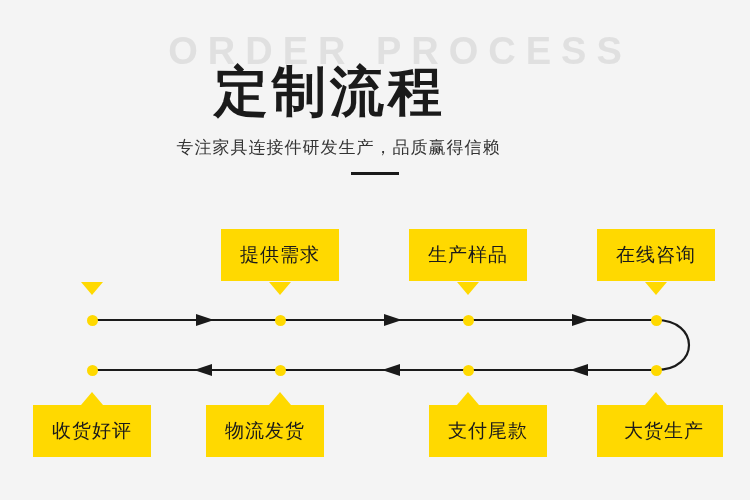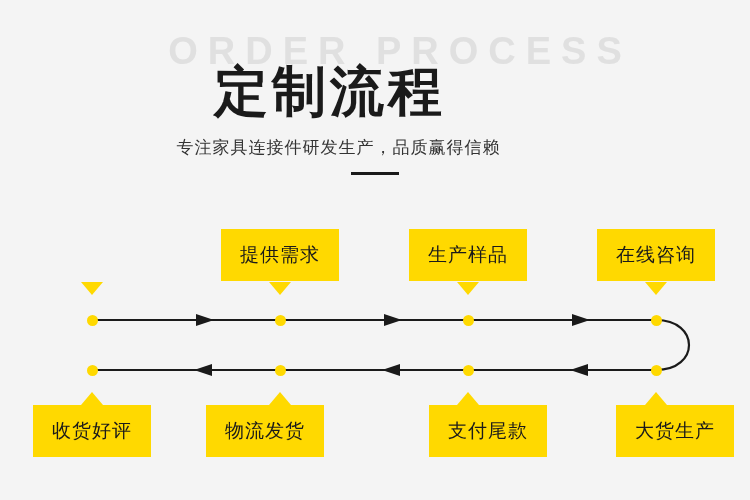--- a/index.html
+++ b/index.html
@@ -121,17 +121,17 @@
 
   <div class="box" style="left:33px;  top:405px;">
     <span>收货好评</span>
   </div>
   <div class="box" style="left:206px; top:405px;">
     <span>物流发货</span>
   </div>
   <div class="box" style="left:429px; top:405px;">
     <span>支付尾款</span>
   </div>
-  <div class="box" style="left:616px; top:405px;">
+  <div class="box" style="left:597px; top:405px;padding-left:8px;">
     <span>大货生产</span>
   </div>
 
 </div>
 
 </body></html>

